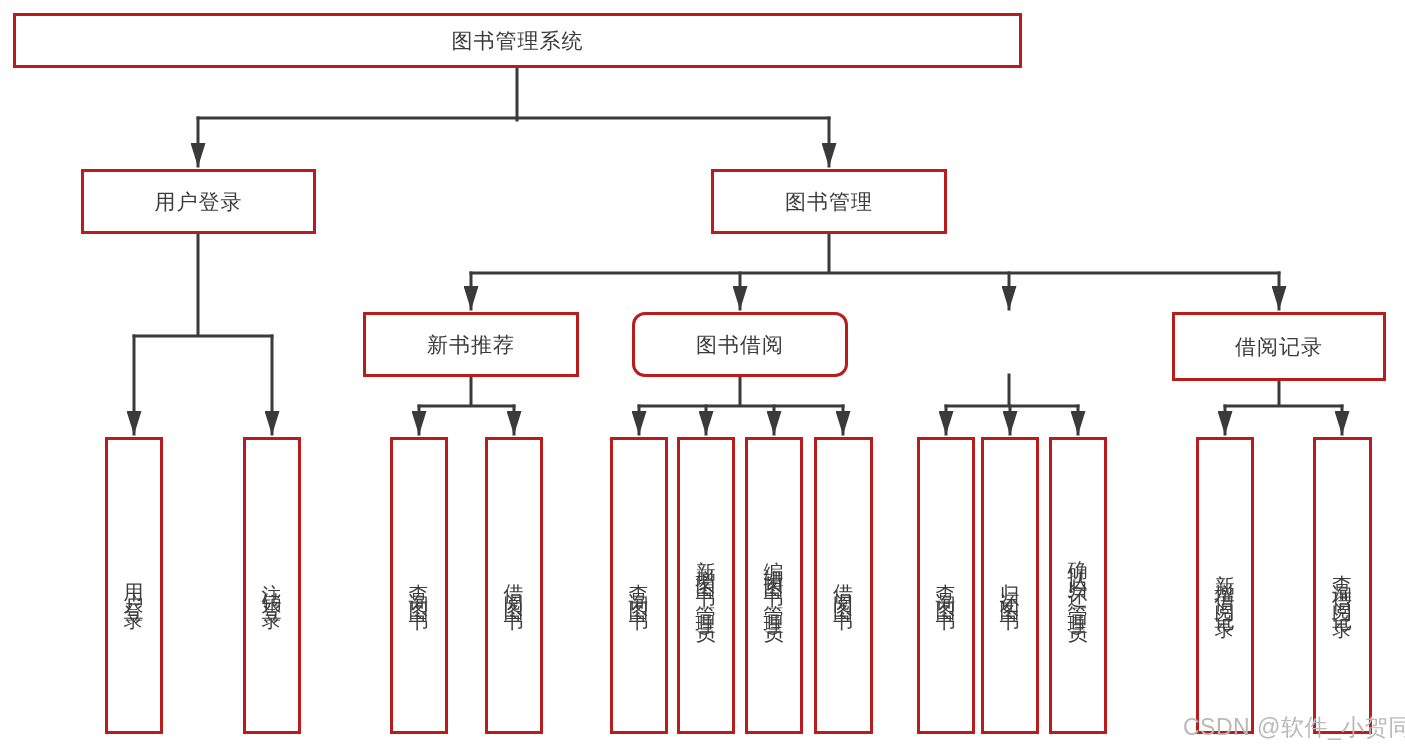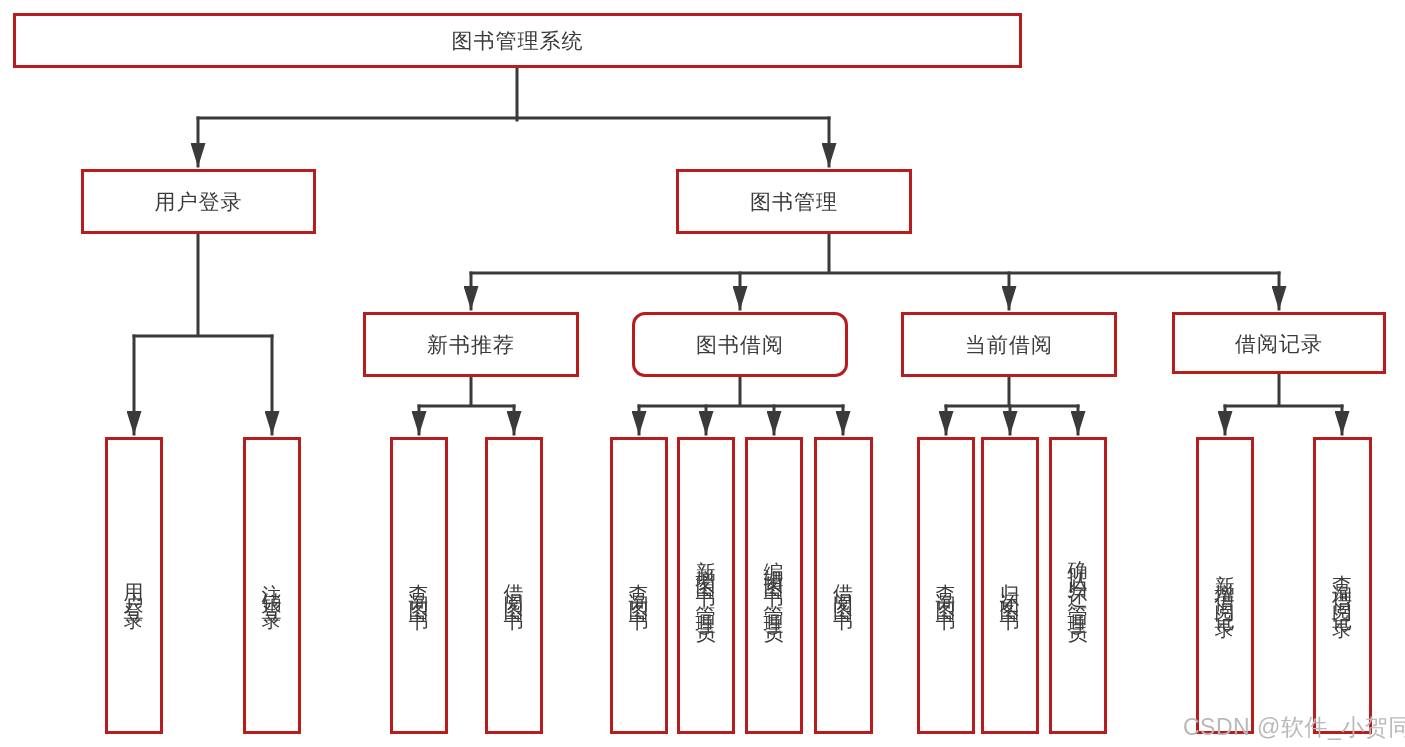--- a/index.html
+++ b/index.html
@@ -105,26 +105,25 @@
     <path class="wire" marker-end="url(#arw)" d="M946 406 V434"></path>
     <path class="wire" marker-end="url(#arw)" d="M1010 406 V434"></path>
     <path class="wire" marker-end="url(#arw)" d="M1078 406 V434"></path>
     <path class="wire" marker-end="url(#arw)" d="M1225 406 V434"></path>
     <path class="wire" marker-end="url(#arw)" d="M1342 406 V434"></path>
   </svg>
 
   <div class="node" style="left:13px; top:13px; width:1009px; height:55px;">图书管理系统</div>
 
   <div class="node" style="left:81px; top:169px; width:235px; height:65px;">用户登录</div>
-  <div class="node" style="left:676px; top:169px; width:236px; height:65px;">图书管理</div>
+  <div class="node" style="left:711px; top:169px; width:236px; height:65px;">图书管理</div>
 
   <div class="node" style="left:363px; top:312px; width:216px; height:65px;text-align:center;">新书推荐</div>
   <div class="node" style="left:632px; top:312px; width:216px; height:65px;border-radius:13px;">图书借阅</div>
-  <div class="node" style="left:901px; top:312px; width:216px; height:65px;">当前借阅</div>
-  <div class="node" style="left:1172px; top:312px; width:214px; height:62px;">借阅记录</div>
+  <div class="node" style="left:1172px; top:312px; width:214px; height:69px;">借阅记录</div>
 
   <div class="node vnode" style="left:105px; top:437px; width:58px; height:297px;">用户登录</div>
   <div class="node vnode" style="left:243px; top:437px; width:58px; height:297px;">注销登录</div>
 
   <div class="node vnode" style="left:390px; top:437px; width:58px; height:297px;">查询图书</div>
   <div class="node vnode" style="left:485px; top:437px; width:58px; height:297px;">借阅图书</div>
 
   <div class="node vnode" style="left:610px; top:437px; width:58px; height:297px;">查询图书</div>
   <div class="node vnode" style="left:677px; top:437px; width:58px; height:297px;">新增图书（管理员）</div>
   <div class="node vnode" style="left:745px; top:437px; width:58px; height:297px;">编辑图书（管理员）</div>

